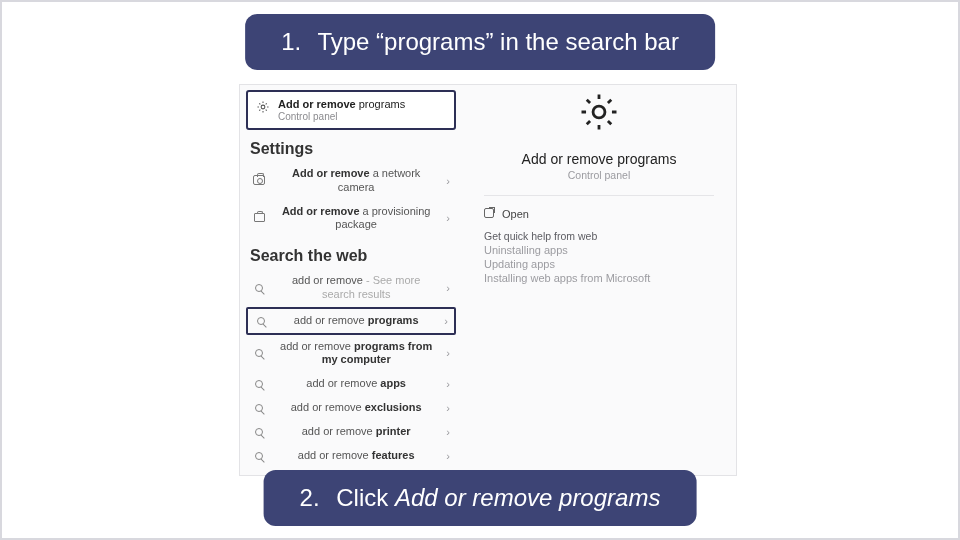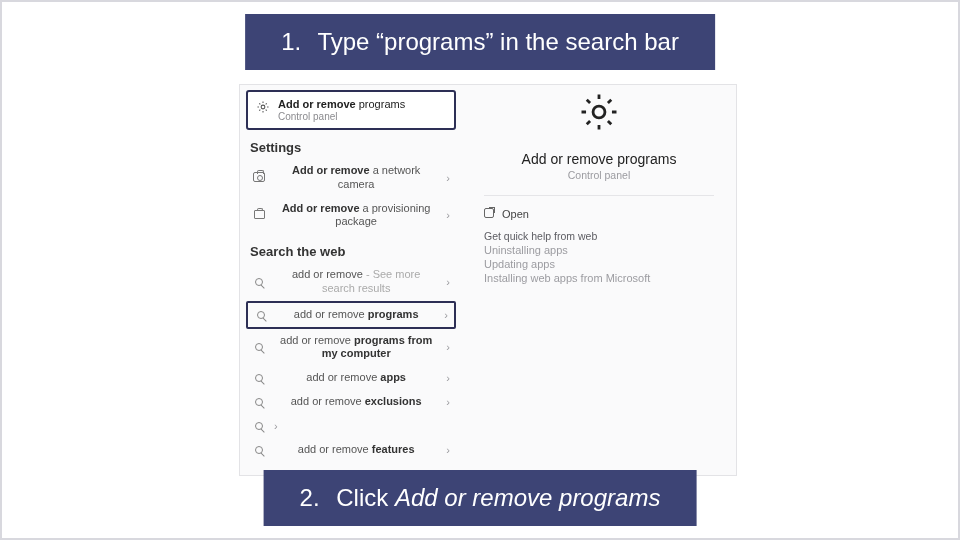--- a/index.html
+++ b/index.html
@@ -14,21 +14,21 @@
   }
   .banner {
     position: absolute;
     left: 50%;
     transform: translateX(-50%);
     background: #3d4475;
     color: #ffffff;
     font-size: 24px;
     font-weight: 500;
     padding: 14px 36px;
-    border-radius: 0;
+    border-radius: 12px;
     white-space: nowrap;
   }
   .banner-top { top: 12px; }
   .banner-bottom { bottom: 12px; }
   .banner .numpart { margin-right: 10px; }
   .banner .boldish { font-style: italic; }
   .search-panel {
     position: absolute;
     top: 82px;
     left: 237px;
@@ -59,21 +59,21 @@
     padding: 6px 8px;
     display: flex;
     align-items: flex-start;
     gap: 8px;
     background: #ffffff;
   }
   .gear-sm { flex-shrink:0; margin-top:2px; }
   .bm-text .line1 { font-size: 11px; color: #222; }
   .bm-text .line1 .bold { font-weight: 600; }
   .bm-text .line2 { font-size: 10px; color: #8b8b8f; margin-top: 1px; }
-  .section-header { font-size: 13px; font-weight: 600; color: #333; margin: 10px 0 4px 4px; }
+  .section-header { font-size: 16px; font-weight: 600; color: #333; margin: 10px 0 4px 4px; }
   .result-row {
     display: flex;
     align-items: center;
     gap: 8px;
     padding: 5px 6px;
     font-size: 11px;
     color: #555;
     cursor: pointer;
     position: relative;
     border-radius: 2px;
@@ -167,20 +167,21 @@
     </div>
 
     <div class="result-row">
       <span class="icon-slot"><span class="search-icon"></span></span>
       <span class="rtext"><span>add or remove </span><span class="bold">exclusions</span></span>
       <span class="chev">›</span>
     </div>
 
     <div class="result-row">
       <span class="icon-slot"><span class="search-icon"></span></span>
+      <span class="rtext"><span>add or remove </span><span class="bold">printer</span></span>
       <span class="chev">›</span>
     </div>
 
     <div class="result-row">
       <span class="icon-slot"><span class="search-icon"></span></span>
       <span class="rtext"><span>add or remove </span><span class="bold">features</span></span>
       <span class="chev">›</span>
     </div>
 
   </div>

